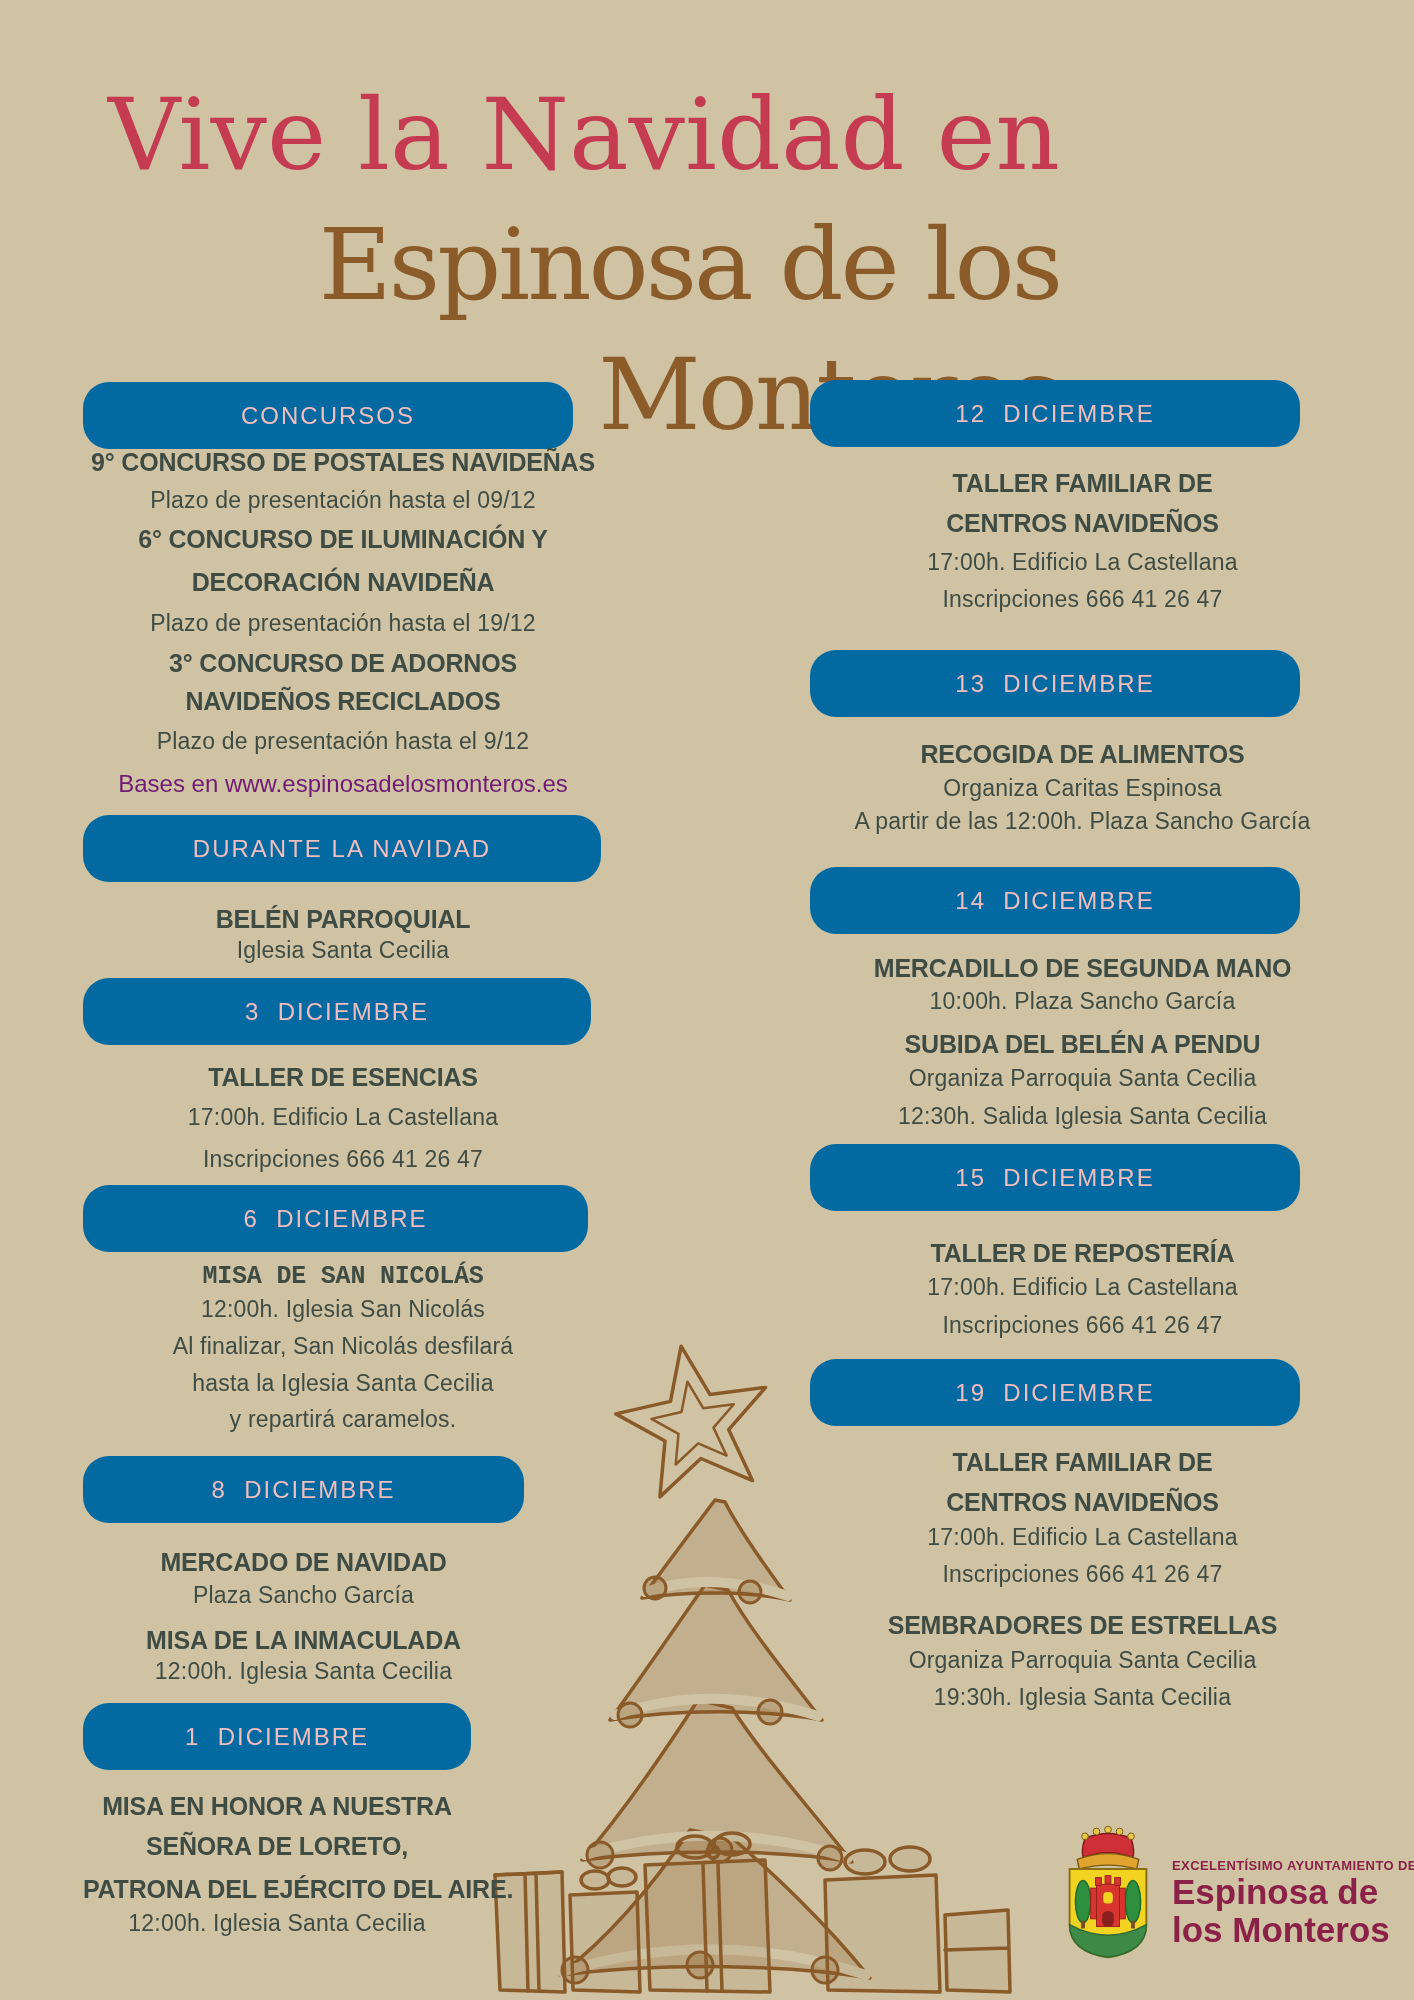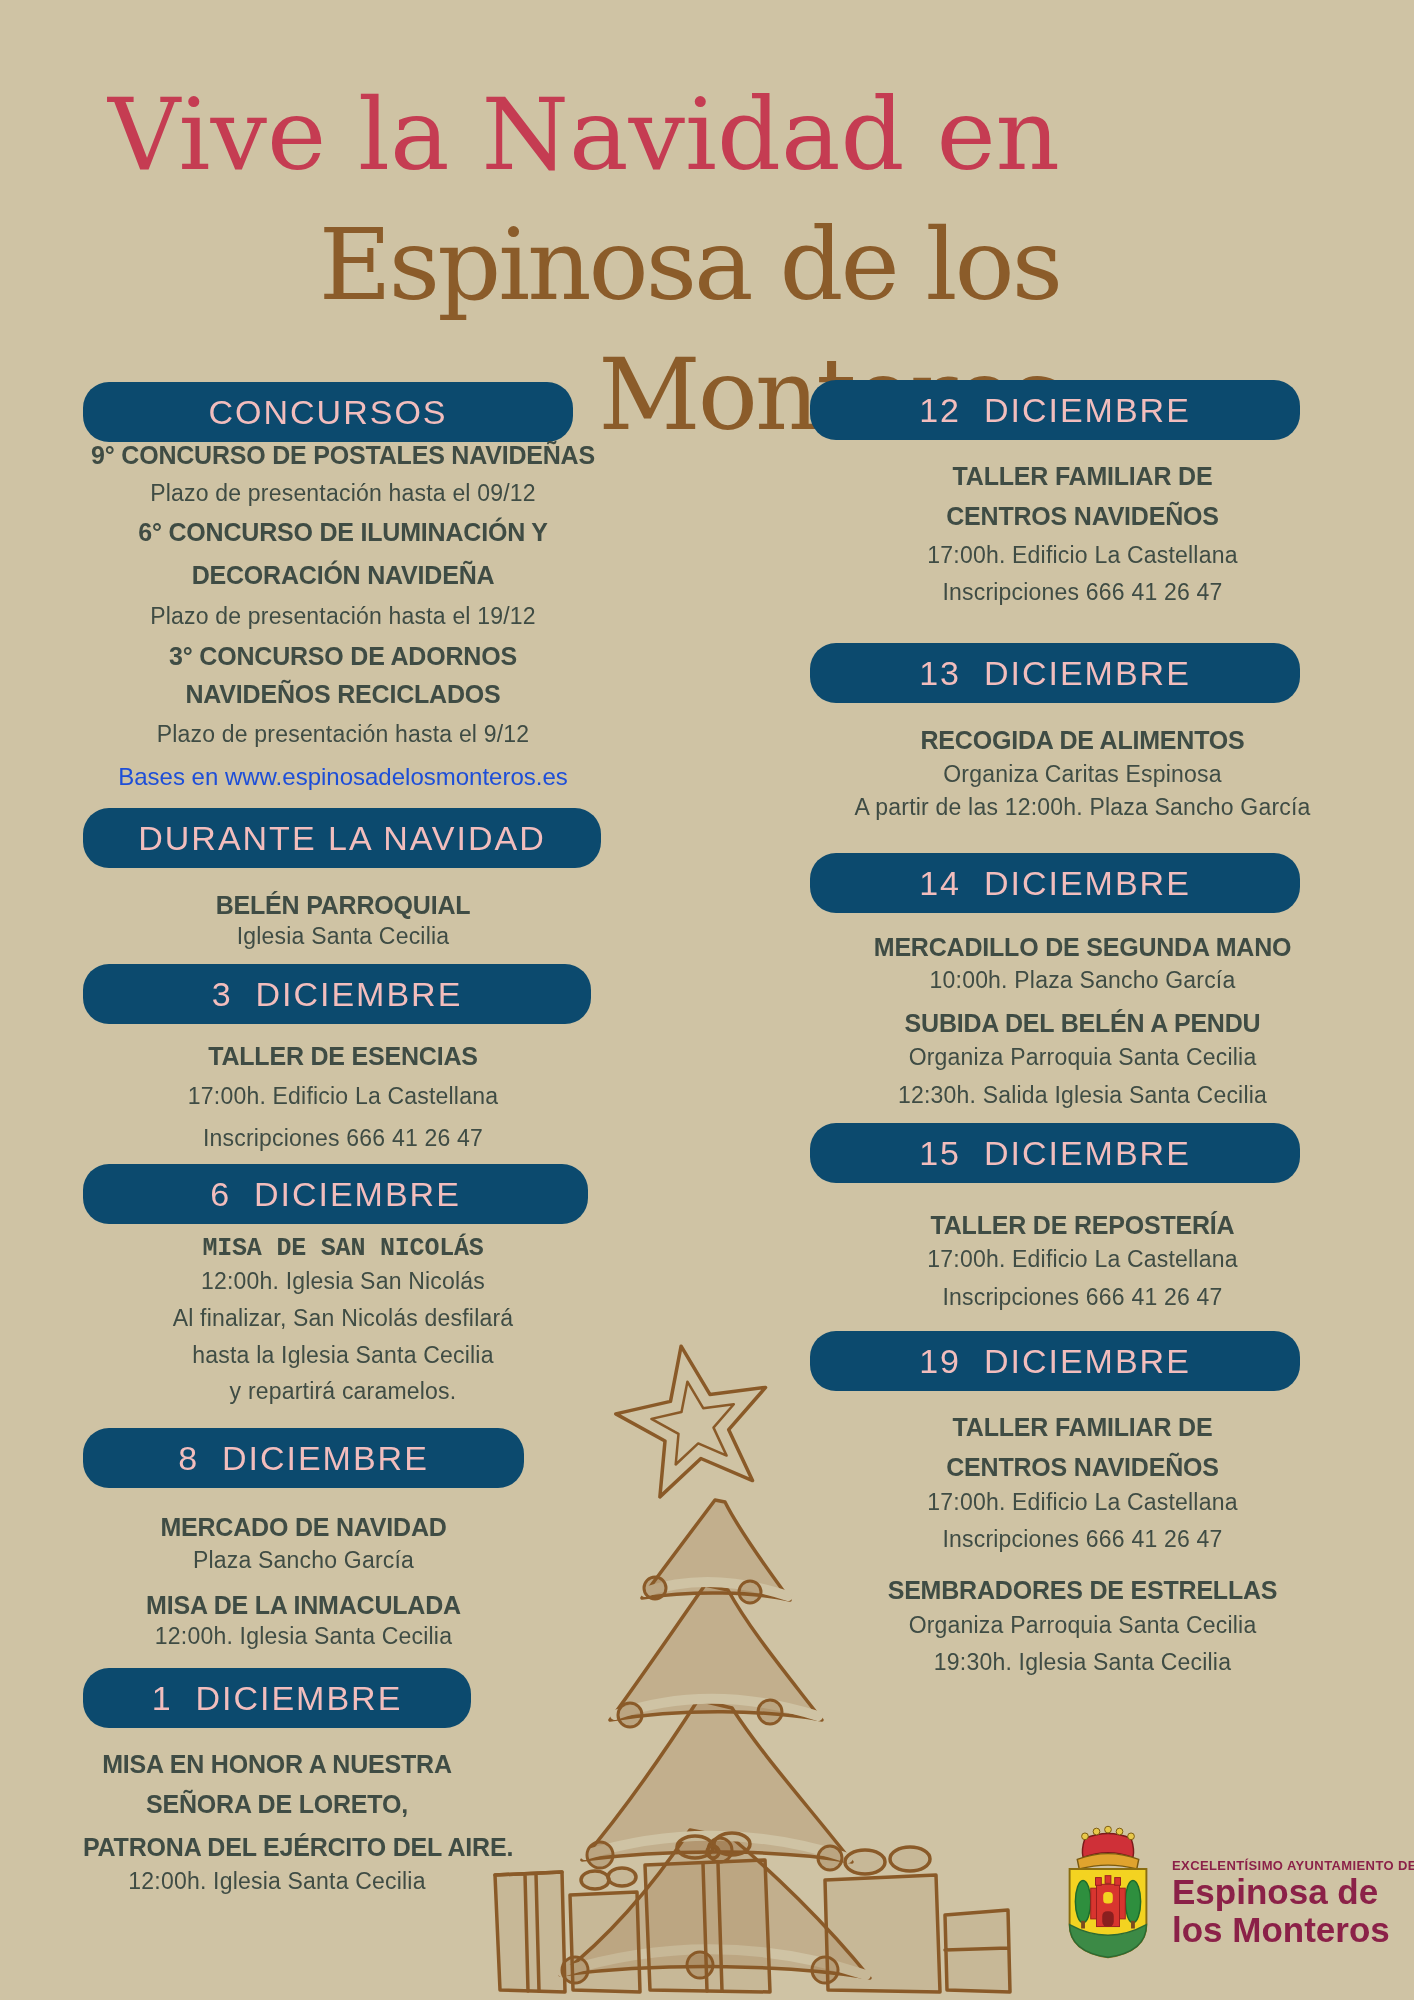--- a/index.html
+++ b/index.html
@@ -16,34 +16,34 @@
     font-family:"DejaVu Serif",serif;
     text-align:right;line-height:130px;
   }
   .title .l1{display:block;color:#c53c52;font-size:100px;letter-spacing:0;}
   .title .l2{display:block;color:#8b5c2a;font-size:100px;letter-spacing:-3px;}
   
   .col{position:absolute;}
   .col-left{left:83px;top:382px;width:520px;}
   .col-right{left:810px;top:380px;width:545px;}
   .pill{
-    height:60px;border-radius:26px;background:#0c4a6e;
+    height:67px;border-radius:26px;background:#0369a1;
     color:#f2bdbd;display:flex;align-items:center;justify-content:center;
-    font-size:34px;letter-spacing:2px;white-space:pre;
+    font-size:24px;letter-spacing:2px;white-space:pre;
   }
   .ev{
     font-weight:bold;font-size:25px;line-height:26px;color:#3f4c44;
     text-align:center;white-space:nowrap;letter-spacing:-0.2px;
   }
   .tx{
     font-size:23px;line-height:24px;color:#3f4c44;
     text-align:center;white-space:nowrap;letter-spacing:0.2px;
   }
   .link{
-    font-size:24px;line-height:24px;color:#1d4ed8;
+    font-size:24px;line-height:24px;color:#701a75;
     text-align:center;white-space:nowrap;
   }
   
   .footer{position:absolute;left:1060px;top:1824px;display:flex;gap:16px;}
   .crest{flex:0 0 auto;}
   .org{padding-top:34px;color:#8b2148;}
   .org .small{font-size:13px;font-weight:bold;letter-spacing:0.4px;white-space:nowrap;}
   .org .big{font-size:35px;font-weight:bold;line-height:38px;white-space:nowrap;}
   
   .tree{position:absolute;left:470px;top:1330px;}

